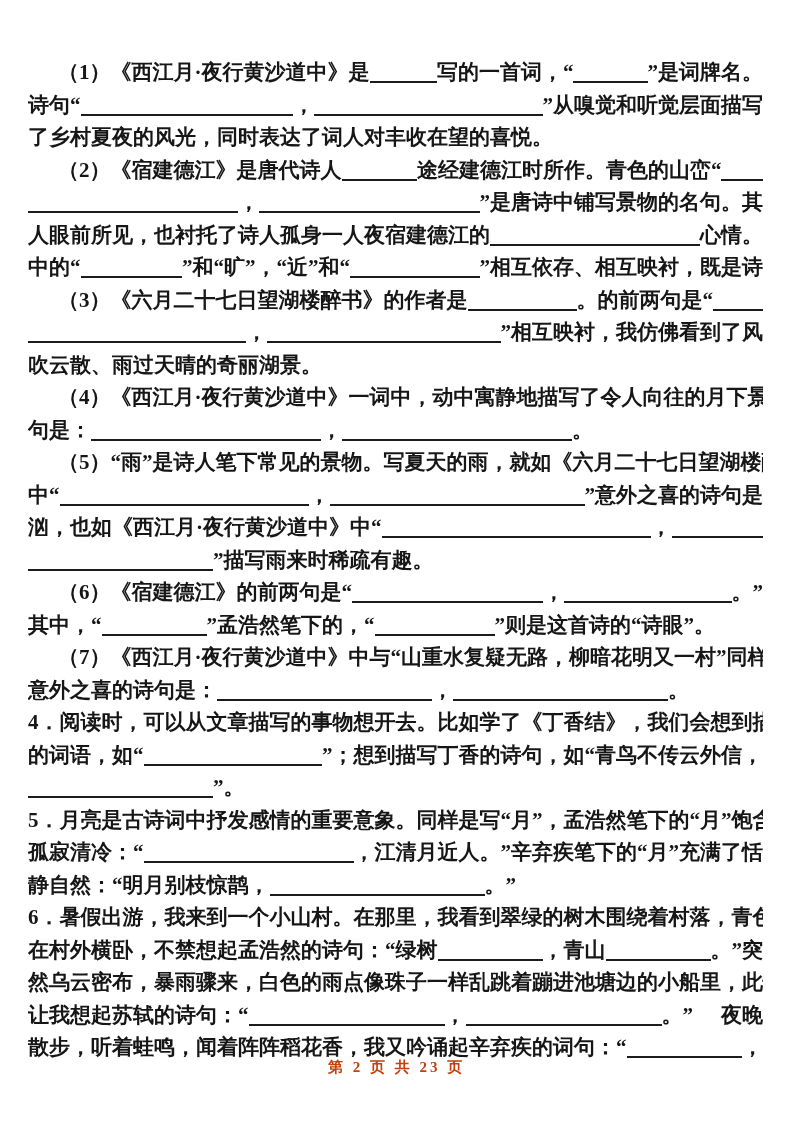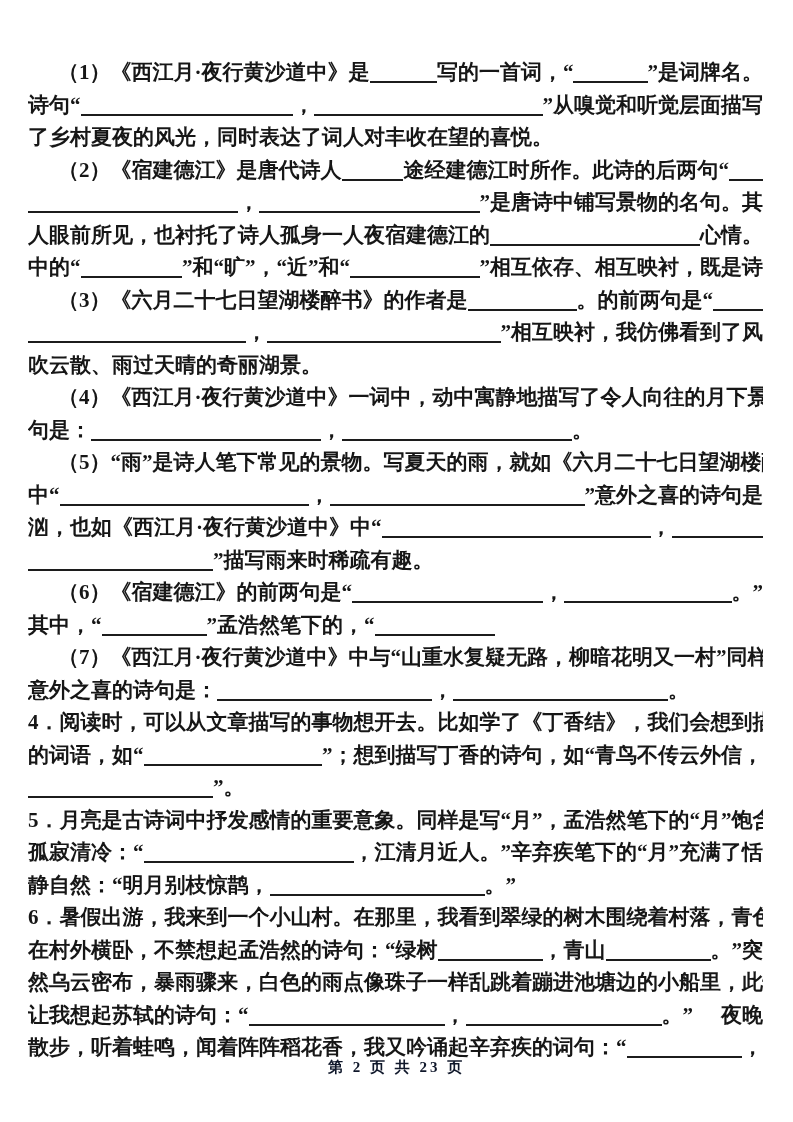--- a/index.html
+++ b/index.html
@@ -46,46 +46,46 @@
   }
   .footer {
     position: absolute;
     left: 0;
     top: 1058px;
     width: 793px;
     text-align: center;
     font-size: 15px;
     font-weight: 600;
     letter-spacing: 3px;
-    color: #0f172a;
+    color: #c2410c;
   }
 </style>
 </head>
 <body>
 
 <div class="page">
   <div class="doc-body">
       <div class="line indent"><span class="run">（1）《西江月·夜行黄沙道中》是</span><span class="blank" style="flex: 100 1 100px;"></span><span class="run">写的一首词，“</span><span class="blank" style="flex: 110 1 110px;"></span><span class="run">”是词牌名。</span></div>
       <div class="line"><span class="run">诗句“</span><span class="blank" style="flex: 205 1 205px;"></span><span class="run">，</span><span class="blank" style="flex: 220 1 220px;"></span><span class="run">”从嗅觉和听觉层面描写</span></div>
       <div class="line"><span class="run">了乡村夏夜的风光，同时表达了词人对丰收在望的喜悦。</span></div>
-      <div class="line indent"><span class="run">（2）《宿建德江》是唐代诗人</span><span class="blank" style="flex: 100 1 100px;"></span><span class="run">途经建德江时所作。此诗的后两句“</span><span class="blank" style="flex: 55 1 55px;"></span></div>
+      <div class="line indent"><span class="run">（2）《宿建德江》是唐代诗人</span><span class="blank" style="flex: 100 1 100px;"></span><span class="run">途经建德江时所作。青色的山峦“</span><span class="blank" style="flex: 55 1 55px;"></span></div>
       <div class="line"><span class="blank" style="flex: 215 1 215px;"></span><span class="run">，</span><span class="blank" style="flex: 225 1 225px;"></span><span class="run">”是唐诗中铺写景物的名句。其</span></div>
       <div class="line"><span class="run">人眼前所见，也衬托了诗人孤身一人夜宿建德江的</span><span class="blank" style="flex: 200 1 200px;"></span><span class="run">心情。</span></div>
       <div class="line"><span class="run">中的“</span><span class="blank" style="flex: 90 1 90px;"></span><span class="run">”和“旷”，“近”和“</span><span class="blank" style="flex: 115 1 115px;"></span><span class="run">”相互依存、相互映衬，既是诗</span></div>
       <div class="line indent"><span class="run">（3）《六月二十七日望湖楼醉书》的作者是</span><span class="blank" style="flex: 120 1 120px;"></span><span class="run">。的前两句是“</span><span class="blank" style="flex: 55 1 55px;"></span></div>
       <div class="line"><span class="blank" style="flex: 210 1 210px;"></span><span class="run">，</span><span class="blank" style="flex: 225 1 225px;"></span><span class="run">”相互映衬，我仿佛看到了风</span></div>
       <div class="line"><span class="run">吹云散、雨过天晴的奇丽湖景。</span></div>
       <div class="line indent"><span class="run">（4）《西江月·夜行黄沙道中》一词中，动中寓静地描写了令人向往的月下景色的诗</span></div>
       <div class="line"><span class="run">句是：</span><span class="blank" style="width: 230px;"></span><span class="run">，</span><span class="blank" style="width: 230px;"></span><span class="run">。</span></div>
       <div class="line indent"><span class="run">（5）“雨”是诗人笔下常见的景物。写夏天的雨，就如《六月二十七日望湖楼醉书》</span></div>
       <div class="line"><span class="run">中“</span><span class="blank" style="flex: 230 1 230px;"></span><span class="run">，</span><span class="blank" style="flex: 235 1 235px;"></span><span class="run">”意外之喜的诗句是</span></div>
       <div class="line"><span class="run">汹，也如《西江月·夜行黄沙道中》中“</span><span class="blank" style="flex: 250 1 250px;"></span><span class="run">，</span><span class="blank" style="flex: 85 1 85px;"></span></div>
       <div class="line"><span class="blank" style="width: 185px;"></span><span class="run">”描写雨来时稀疏有趣。</span></div>
       <div class="line indent"><span class="run">（6）《宿建德江》的前两句是“</span><span class="blank" style="flex: 200 1 200px;"></span><span class="run">，</span><span class="blank" style="flex: 175 1 175px;"></span><span class="run">。”</span></div>
-      <div class="line"><span class="run">其中，“</span><span class="blank" style="width: 105px;"></span><span class="run">”孟浩然笔下的，“</span><span class="blank" style="width: 120px;"></span></div>
+      <div class="line"><span class="run">其中，“</span><span class="blank" style="width: 105px;"></span><span class="run">”孟浩然笔下的，“</span><span class="blank" style="width: 120px;"></span><span class="run">”则是这首诗的“诗眼”。</span></div>
       <div class="line indent"><span class="run">（7）《西江月·夜行黄沙道中》中与“山重水复疑无路，柳暗花明又一村”同样表达</span></div>
       <div class="line"><span class="run">意外之喜的诗句是：</span><span class="blank" style="width: 215px;"></span><span class="run">，</span><span class="blank" style="width: 215px;"></span><span class="run">。</span></div>
       <div class="line"><span class="run">4．阅读时，可以从文章描写的事物想开去。比如学了《丁香结》，我们会想到描写丁香</span></div>
       <div class="line"><span class="run">的词语，如“</span><span class="blank" style="flex: 190 1 190px;"></span><span class="run">”；想到描写丁香的诗句，如“青鸟不传云外信，</span></div>
       <div class="line"><span class="blank" style="width: 185px;"></span><span class="run">”。</span></div>
       <div class="line"><span class="run">5．月亮是古诗词中抒发感情的重要意象。同样是写“月”，孟浩然笔下的“月”饱含着</span></div>
       <div class="line"><span class="run">孤寂清冷：“</span><span class="blank" style="flex: 225 1 225px;"></span><span class="run">，江清月近人。”辛弃疾笔下的“月”充满了恬</span></div>
       <div class="line"><span class="run">静自然：“明月别枝惊鹊，</span><span class="blank" style="width: 215px;"></span><span class="run">。”</span></div>
       <div class="line"><span class="run">6．暑假出游，我来到一个小山村。在那里，我看到翠绿的树木围绕着村落，青色的山峦</span></div>
       <div class="line"><span class="run">在村外横卧，不禁想起孟浩然的诗句：“绿树</span><span class="blank" style="flex: 112 1 112px;"></span><span class="run">，青山</span><span class="blank" style="flex: 112 1 112px;"></span><span class="run">。”突</span></div>

